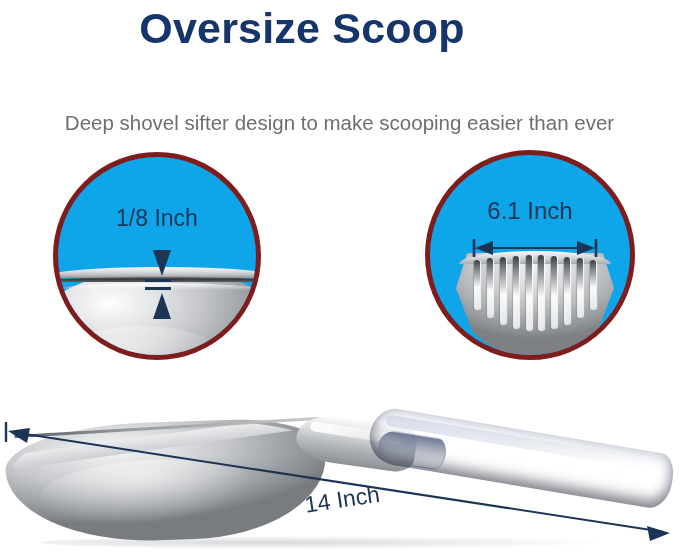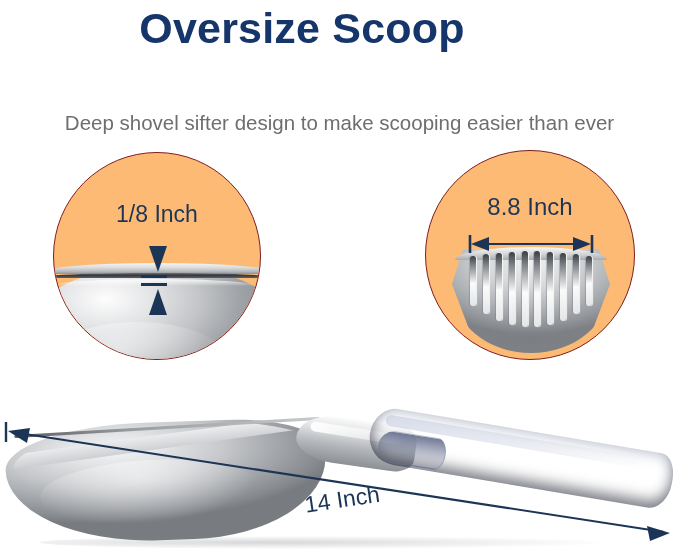--- a/index.html
+++ b/index.html
@@ -47,22 +47,22 @@
     color: #6e6e6e;
     line-height: 26px;
     white-space: nowrap;
     margin-top: 36px;
   }
 
   
   .inset-circle {
     position: absolute;
     border-radius: 50%;
-    border: 1px solid #7f1d1d;
-    background: #fdba74;
+    border: 5px solid #7f1d1d;
+    background: #0ea5e9;
     overflow: hidden;
     box-sizing: border-box;
     text-decoration: underline;
   }
   #circle-left  { left: 53px;  top: 152px; width: 208px; height: 208px; }
   #circle-right { left: 425px; top: 150px; width: 210px; height: 210px; }
 
   .circle-label {
     position: absolute;
     width: 100%;
@@ -410,21 +410,21 @@
     </div>
 
     <svg class="dim-arrow" viewBox="0 0 128 22">
       <line x1="3" y1="2" x2="3" y2="20" stroke="#1c3557" stroke-width="2.6"></line>
       <line x1="125" y1="2" x2="125" y2="20" stroke="#1c3557" stroke-width="2.6"></line>
       <line x1="8" y1="11" x2="120" y2="11" stroke="#1c3557" stroke-width="2"></line>
       <polygon points="4,11 22,4 22,18" fill="#1c3557"></polygon>
       <polygon points="124,11 106,4 106,18" fill="#1c3557"></polygon>
     </svg>
 
-    <div class="circle-label" id="label-width">8.8 Inch</div>
+    <div class="circle-label" id="label-width">6.1 Inch</div>
   </div>
 
   <div class="product">
     <div class="product-shadow"></div>
     <div class="bowl"></div>
     <div class="bowl-inner-shade"></div>
     <div class="bowl-rim"></div>
     <div class="bowl-rim-line"></div>
     <div class="neck"></div>
     <div class="neck-gloss"></div>

